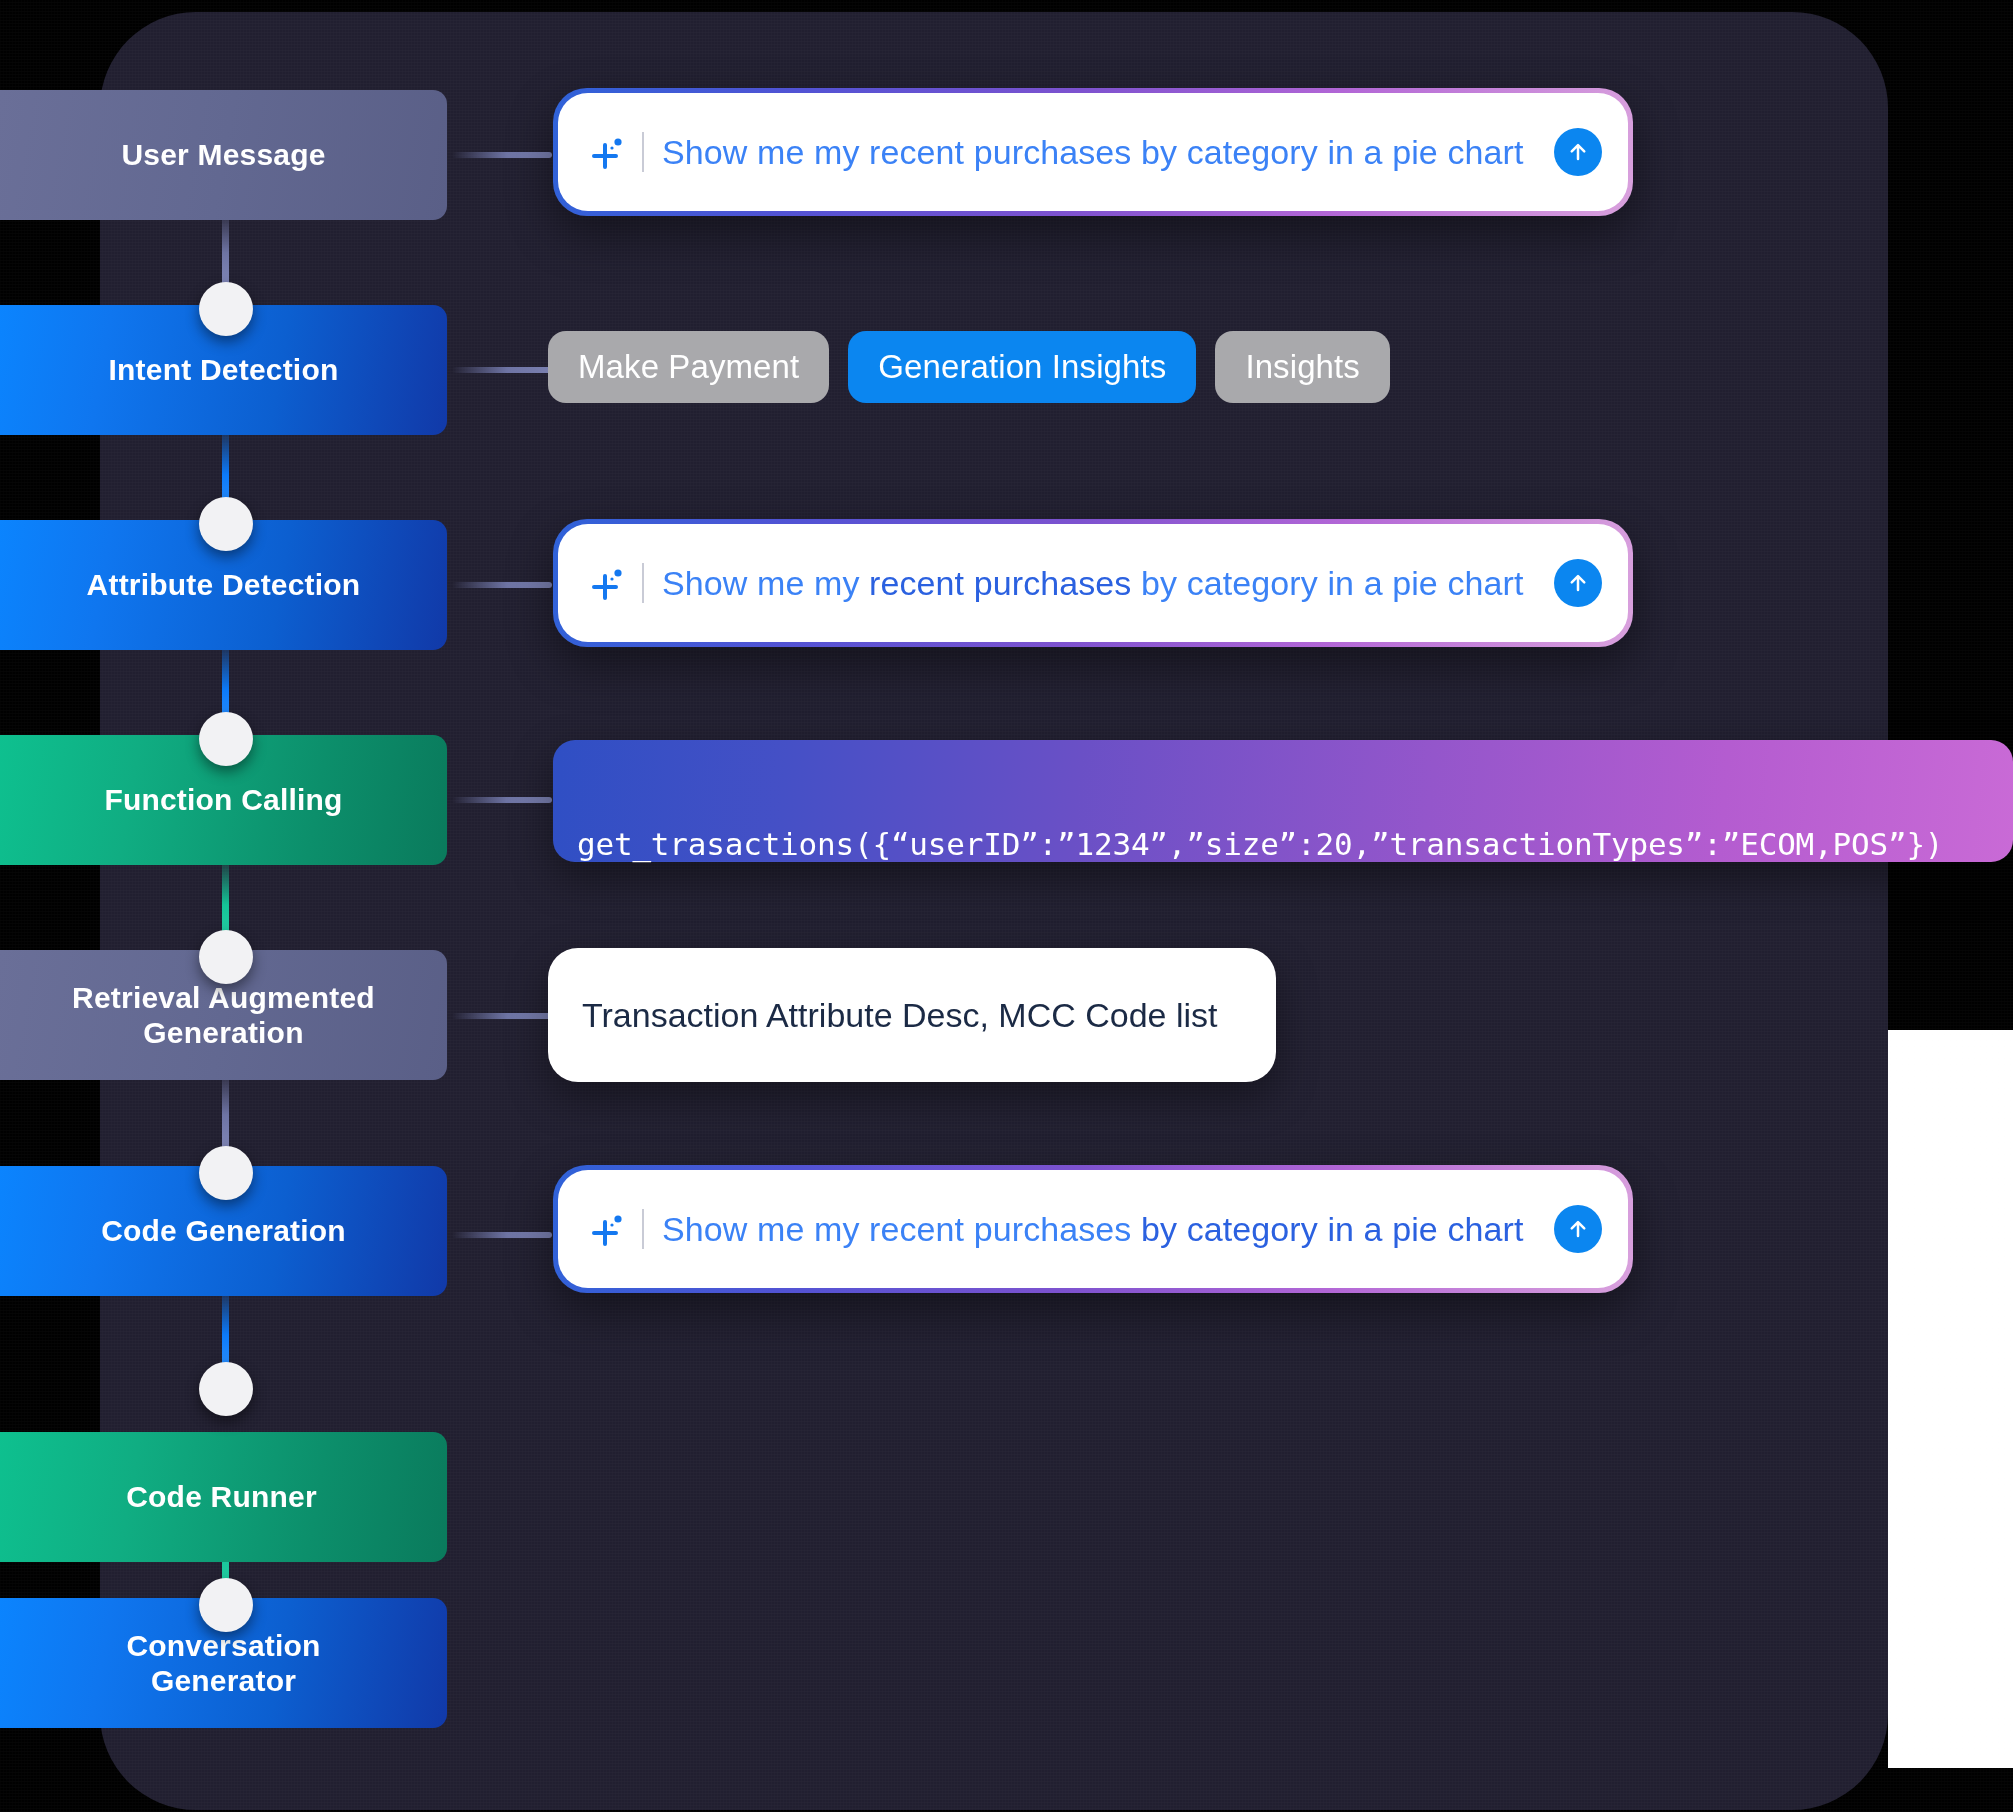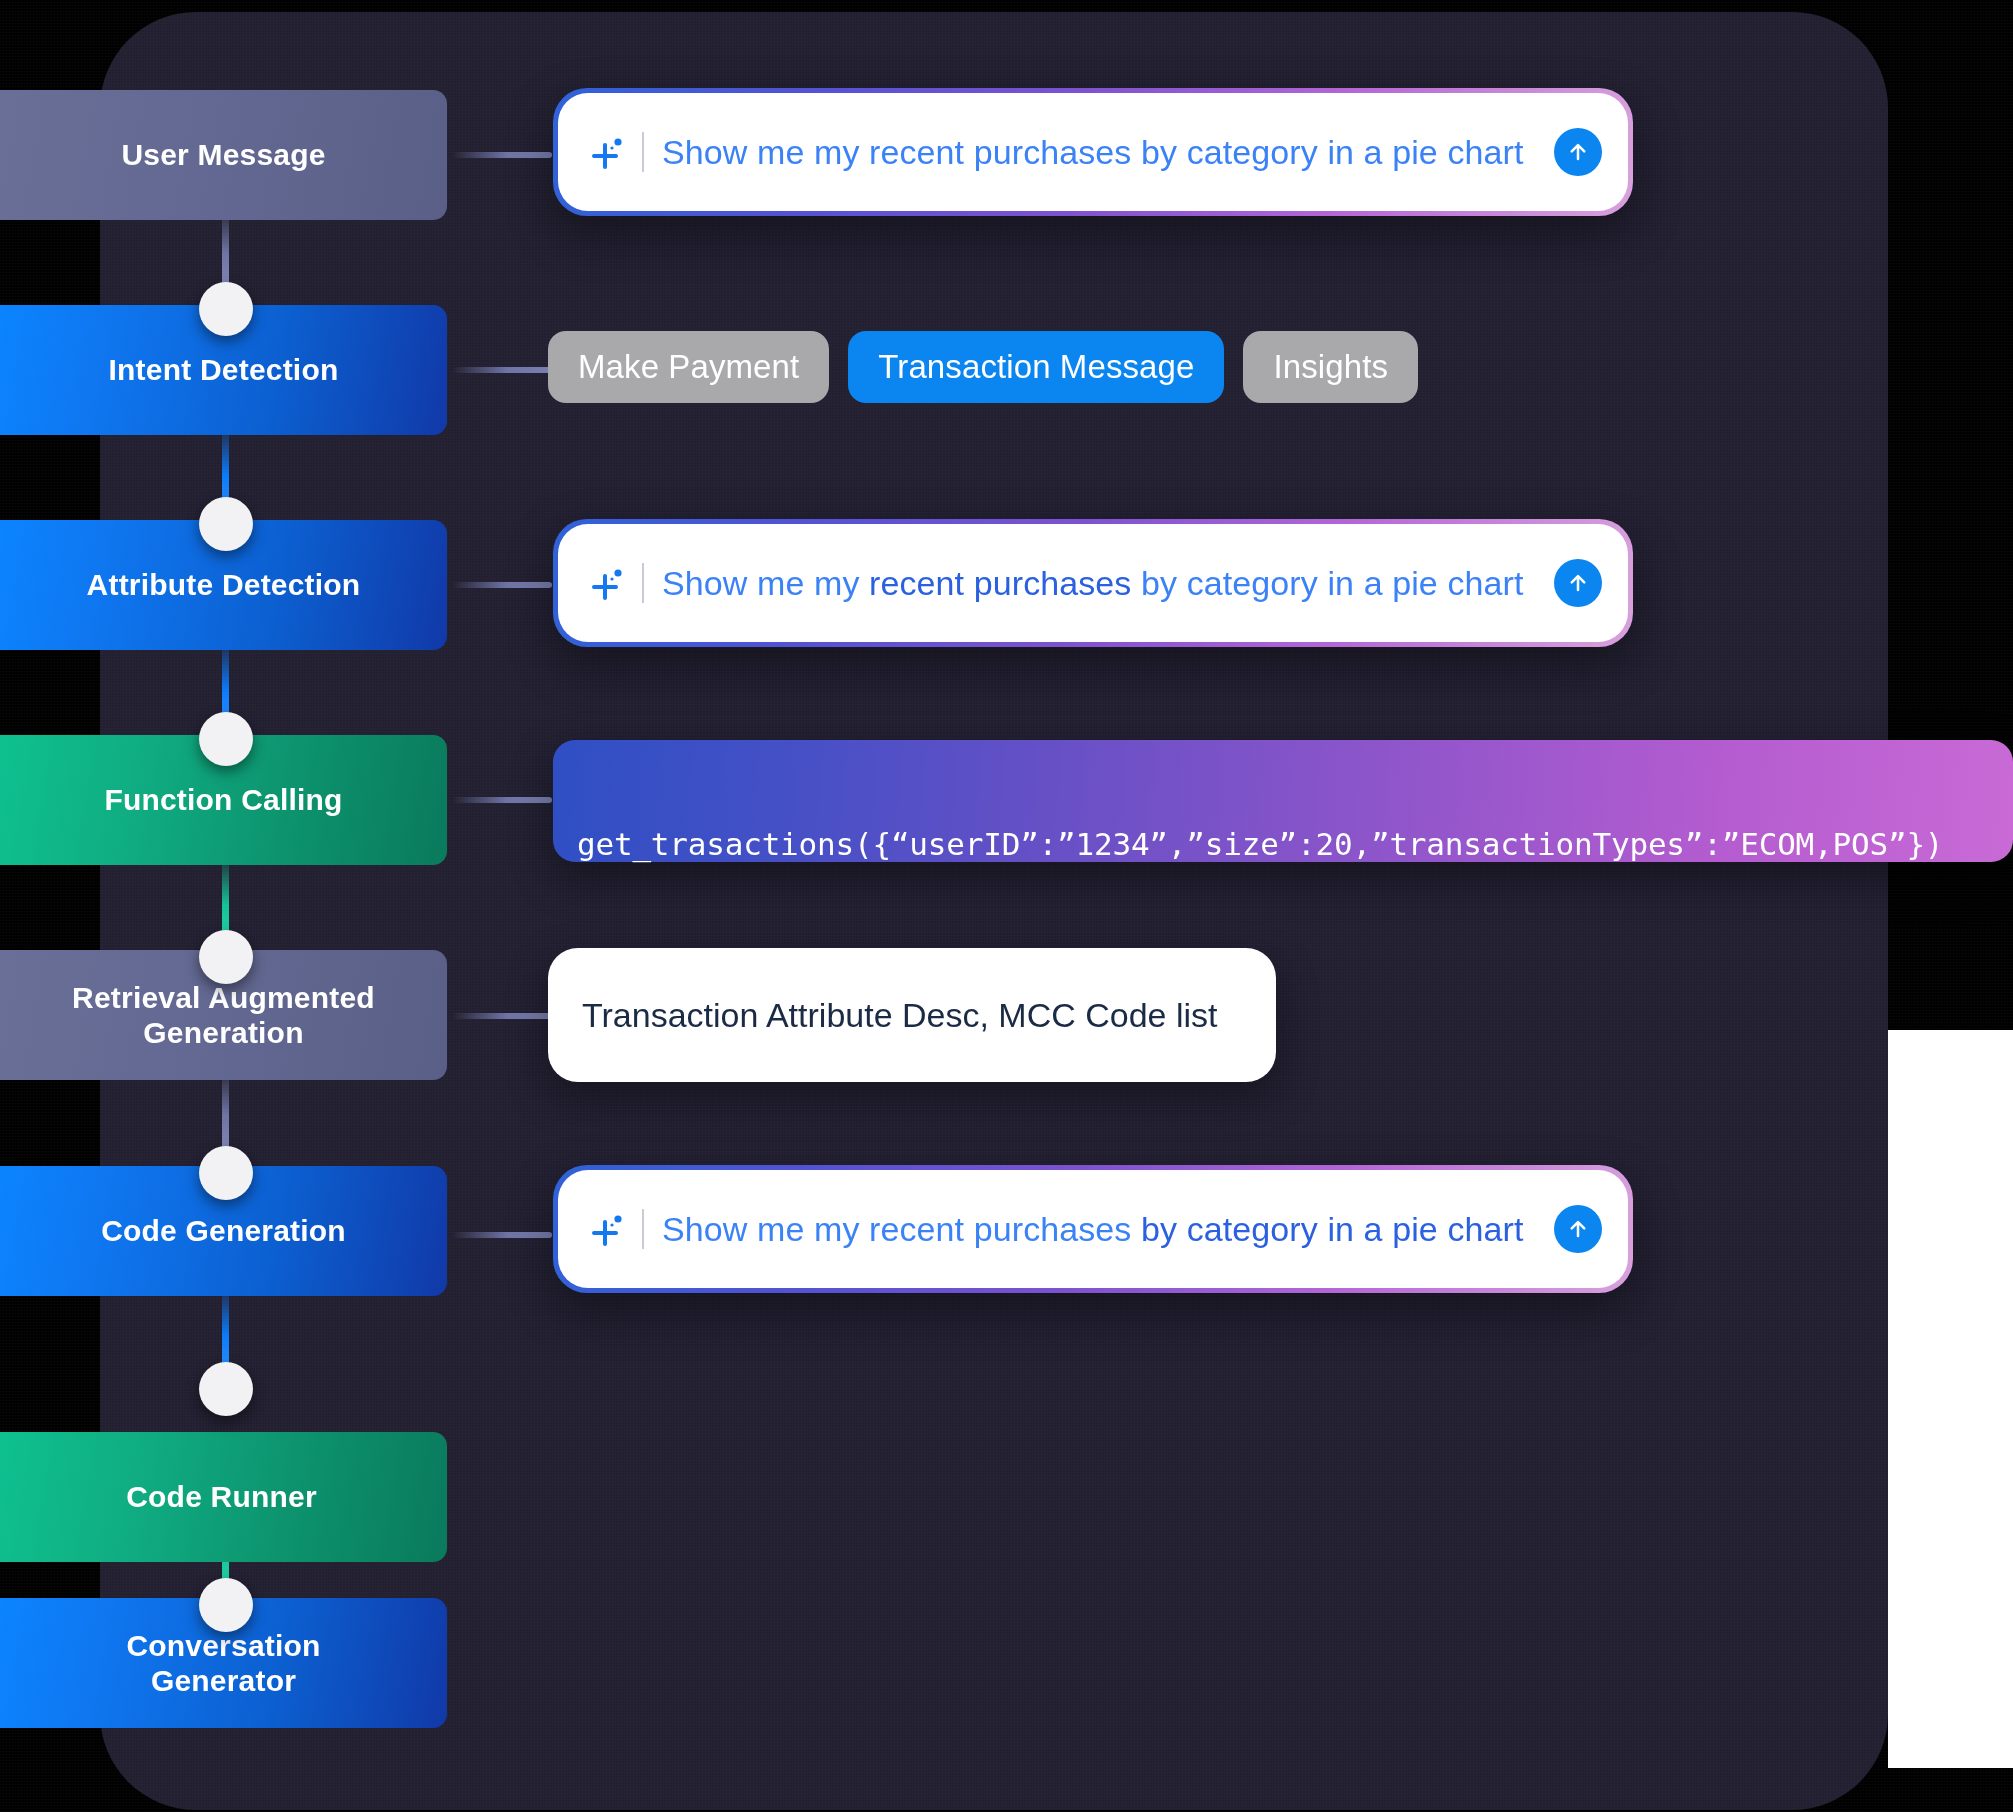--- a/index.html
+++ b/index.html
@@ -318,21 +318,21 @@
         </svg>
       </span>
     </div>
   </div>
 
   <div class="chip-row" style="left:548px; top:331px;">
     <div class="chip">
       <span>Make Payment</span>
     </div>
     <div class="chip active">
-      <span>Transaction Message</span>
+      <span>Generation Insights</span>
     </div>
     <div class="chip">
       <span>Insights</span>
     </div>
   </div>
 
   <div class="prompt-wrap" style="left:553px; top:519px; width:1080px; height:128px;">
     <div class="prompt-inner">
       <span class="sparkle-plus">
         <svg viewBox="0 0 42 42" width="42" height="42" aria-hidden="true">

